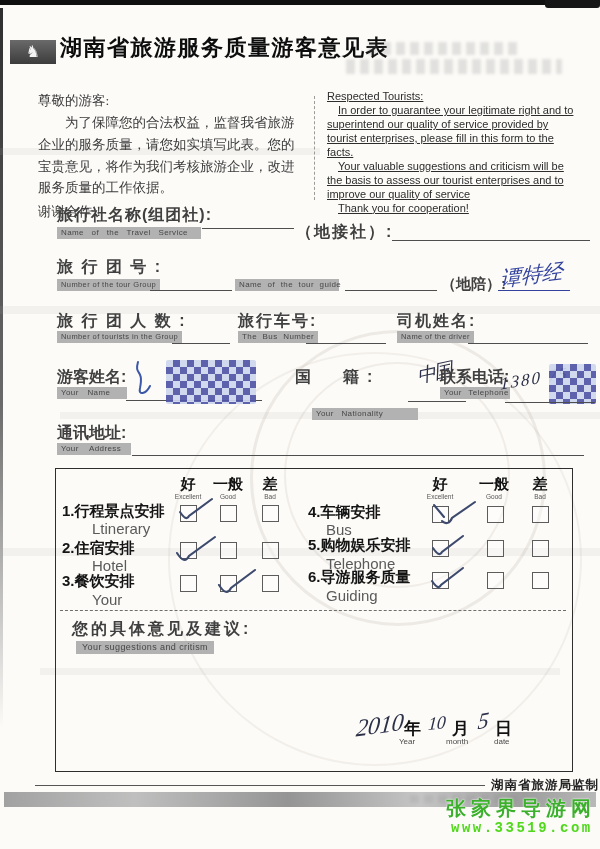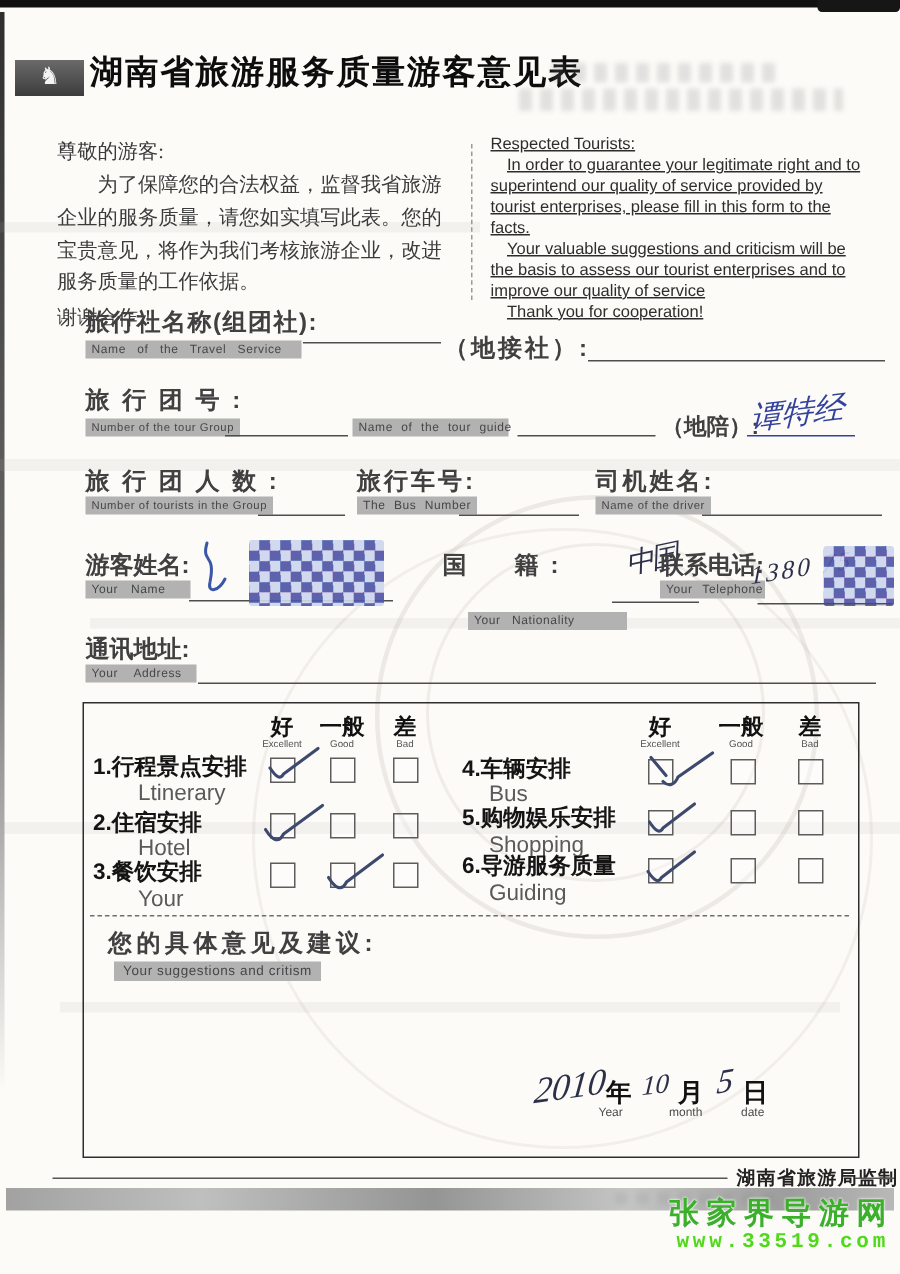--- a/index.html
+++ b/index.html
@@ -215,21 +215,21 @@
   <div class="item-l" style="left:308px;top:503px;">4.车辆安排</div>
   <div class="item-e" style="left:326px;top:521px;">Bus</div>
   <div class="cbx" style="left:432px;top:506px;"></div>
   <div class="cbx" style="left:487px;top:506px;"></div>
   <div class="cbx" style="left:532px;top:506px;"></div>
   <svg class="tick" style="left:430px;top:499px;width:48px;height:28px;" viewBox="0 0 48 28">
       <path d="M4 6 L14 18 M12 22 C16 26,20 24,22 19 L45 3"></path>
     </svg>
 
   <div class="item-l" style="left:308px;top:536px;">5.购物娱乐安排</div>
-  <div class="item-e" style="left:326px;top:555px;">Shopping</div>
+  <div class="item-e" style="left:326px;top:555px;">Telephone</div>
   <div class="cbx" style="left:432px;top:540px;"></div>
   <div class="cbx" style="left:487px;top:540px;"></div>
   <div class="cbx" style="left:532px;top:540px;"></div>
   <svg class="tick" style="left:430px;top:533px;width:36px;height:26px;" viewBox="0 0 36 26">
       <path d="M3 15 C7 21,10 23,12 19 L33 3"></path>
     </svg>
 
   <div class="item-l" style="left:308px;top:568px;">6.导游服务质量</div>
   <div class="item-e" style="left:326px;top:587px;">Guiding</div>
   <div class="cbx" style="left:432px;top:572px;"></div>

